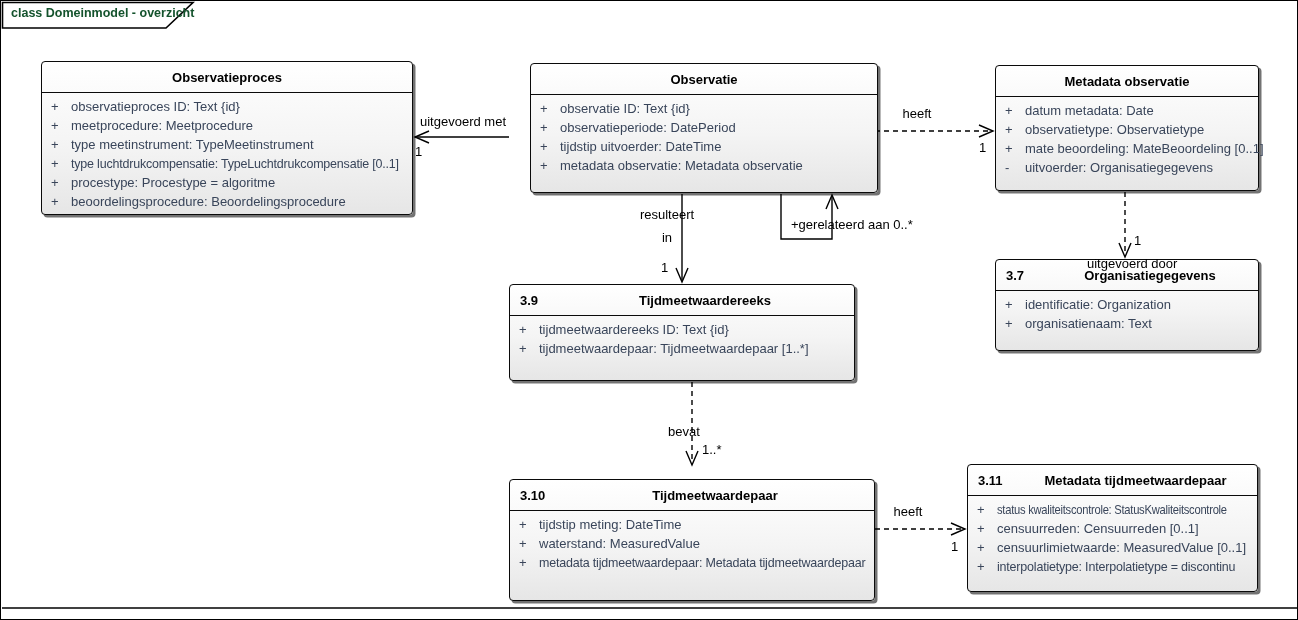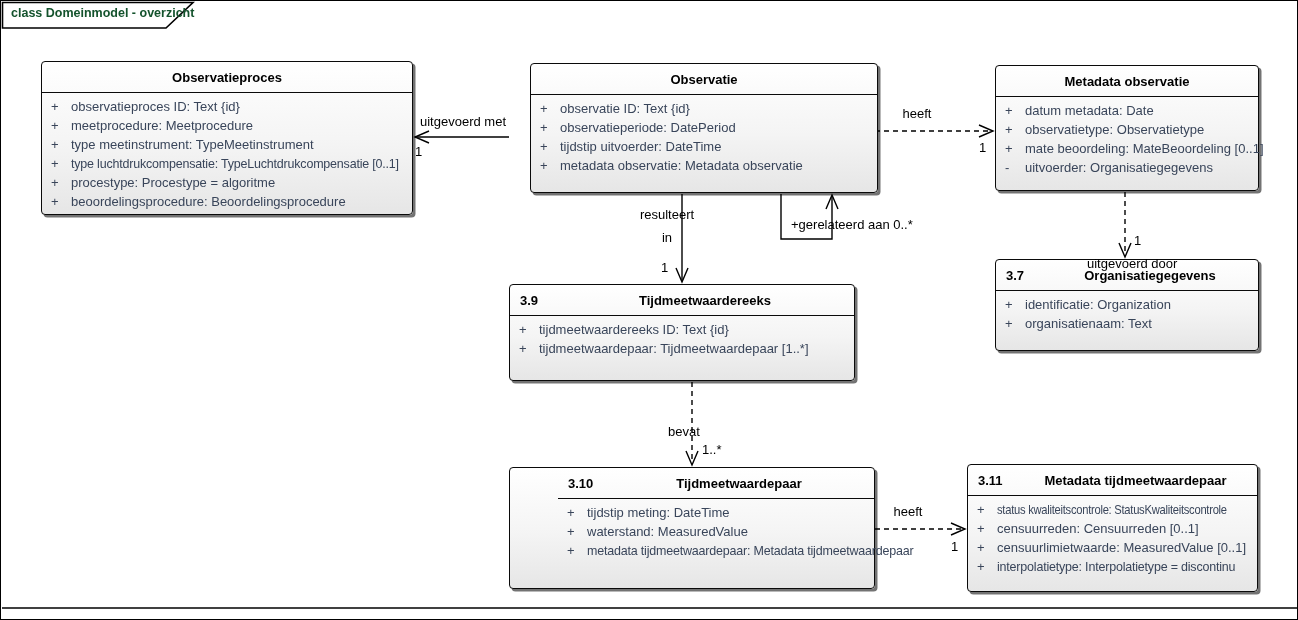--- a/index.html
+++ b/index.html
@@ -200,21 +200,21 @@
           <span class="vis">+</span>
           <span class="atext">tijdmeetwaardereeks ID: Text {id}</span>
         </div>
       <div class="uml-attr">
           <span class="vis">+</span>
           <span class="atext">tijdmeetwaardepaar: Tijdmeetwaardepaar [1..*]</span>
         </div>
     </div>
   </div>
 
-  <div class="uml-class" style="left:508px;top:466px;width:366px;height:122px;padding-left:48px;">
+  <div class="uml-class" style="left:508px;top:478px;width:366px;height:122px;">
     <div class="uml-title">
       <span class="uml-num">3.10</span>
       <span class="uml-title-text">Tijdmeetwaardepaar</span>
     </div>
     <div class="uml-attrs">
       <div class="uml-attr">
           <span class="vis">+</span>
           <span class="atext">tijdstip meting: DateTime</span>
         </div>
       <div class="uml-attr">

